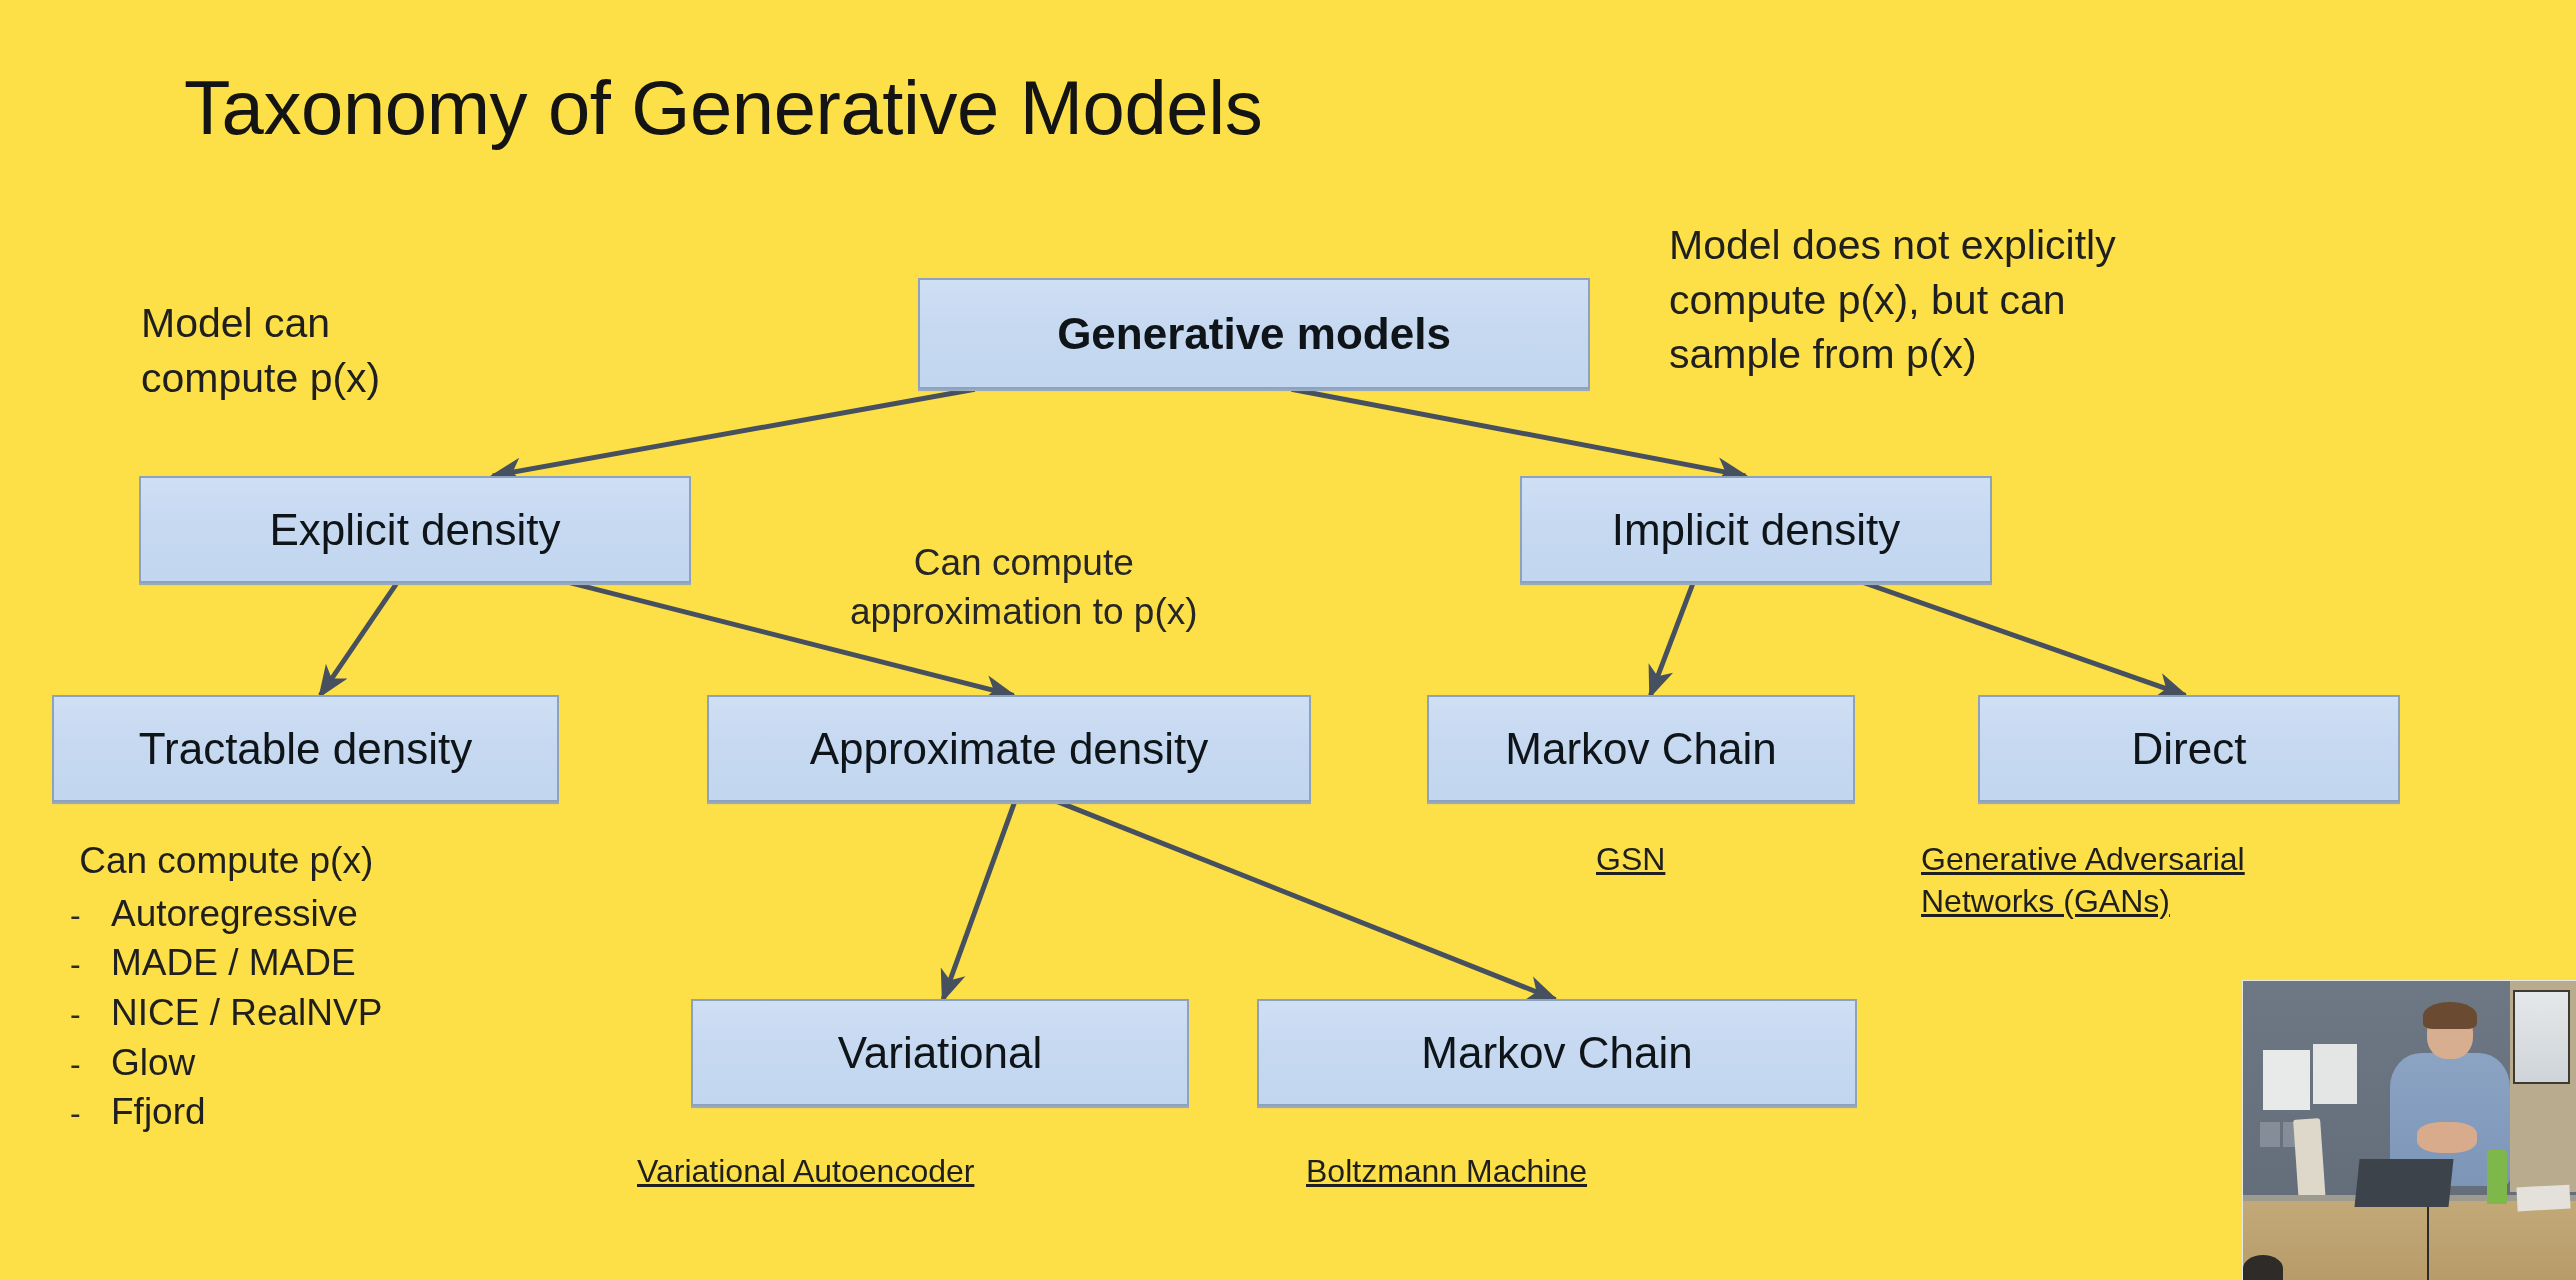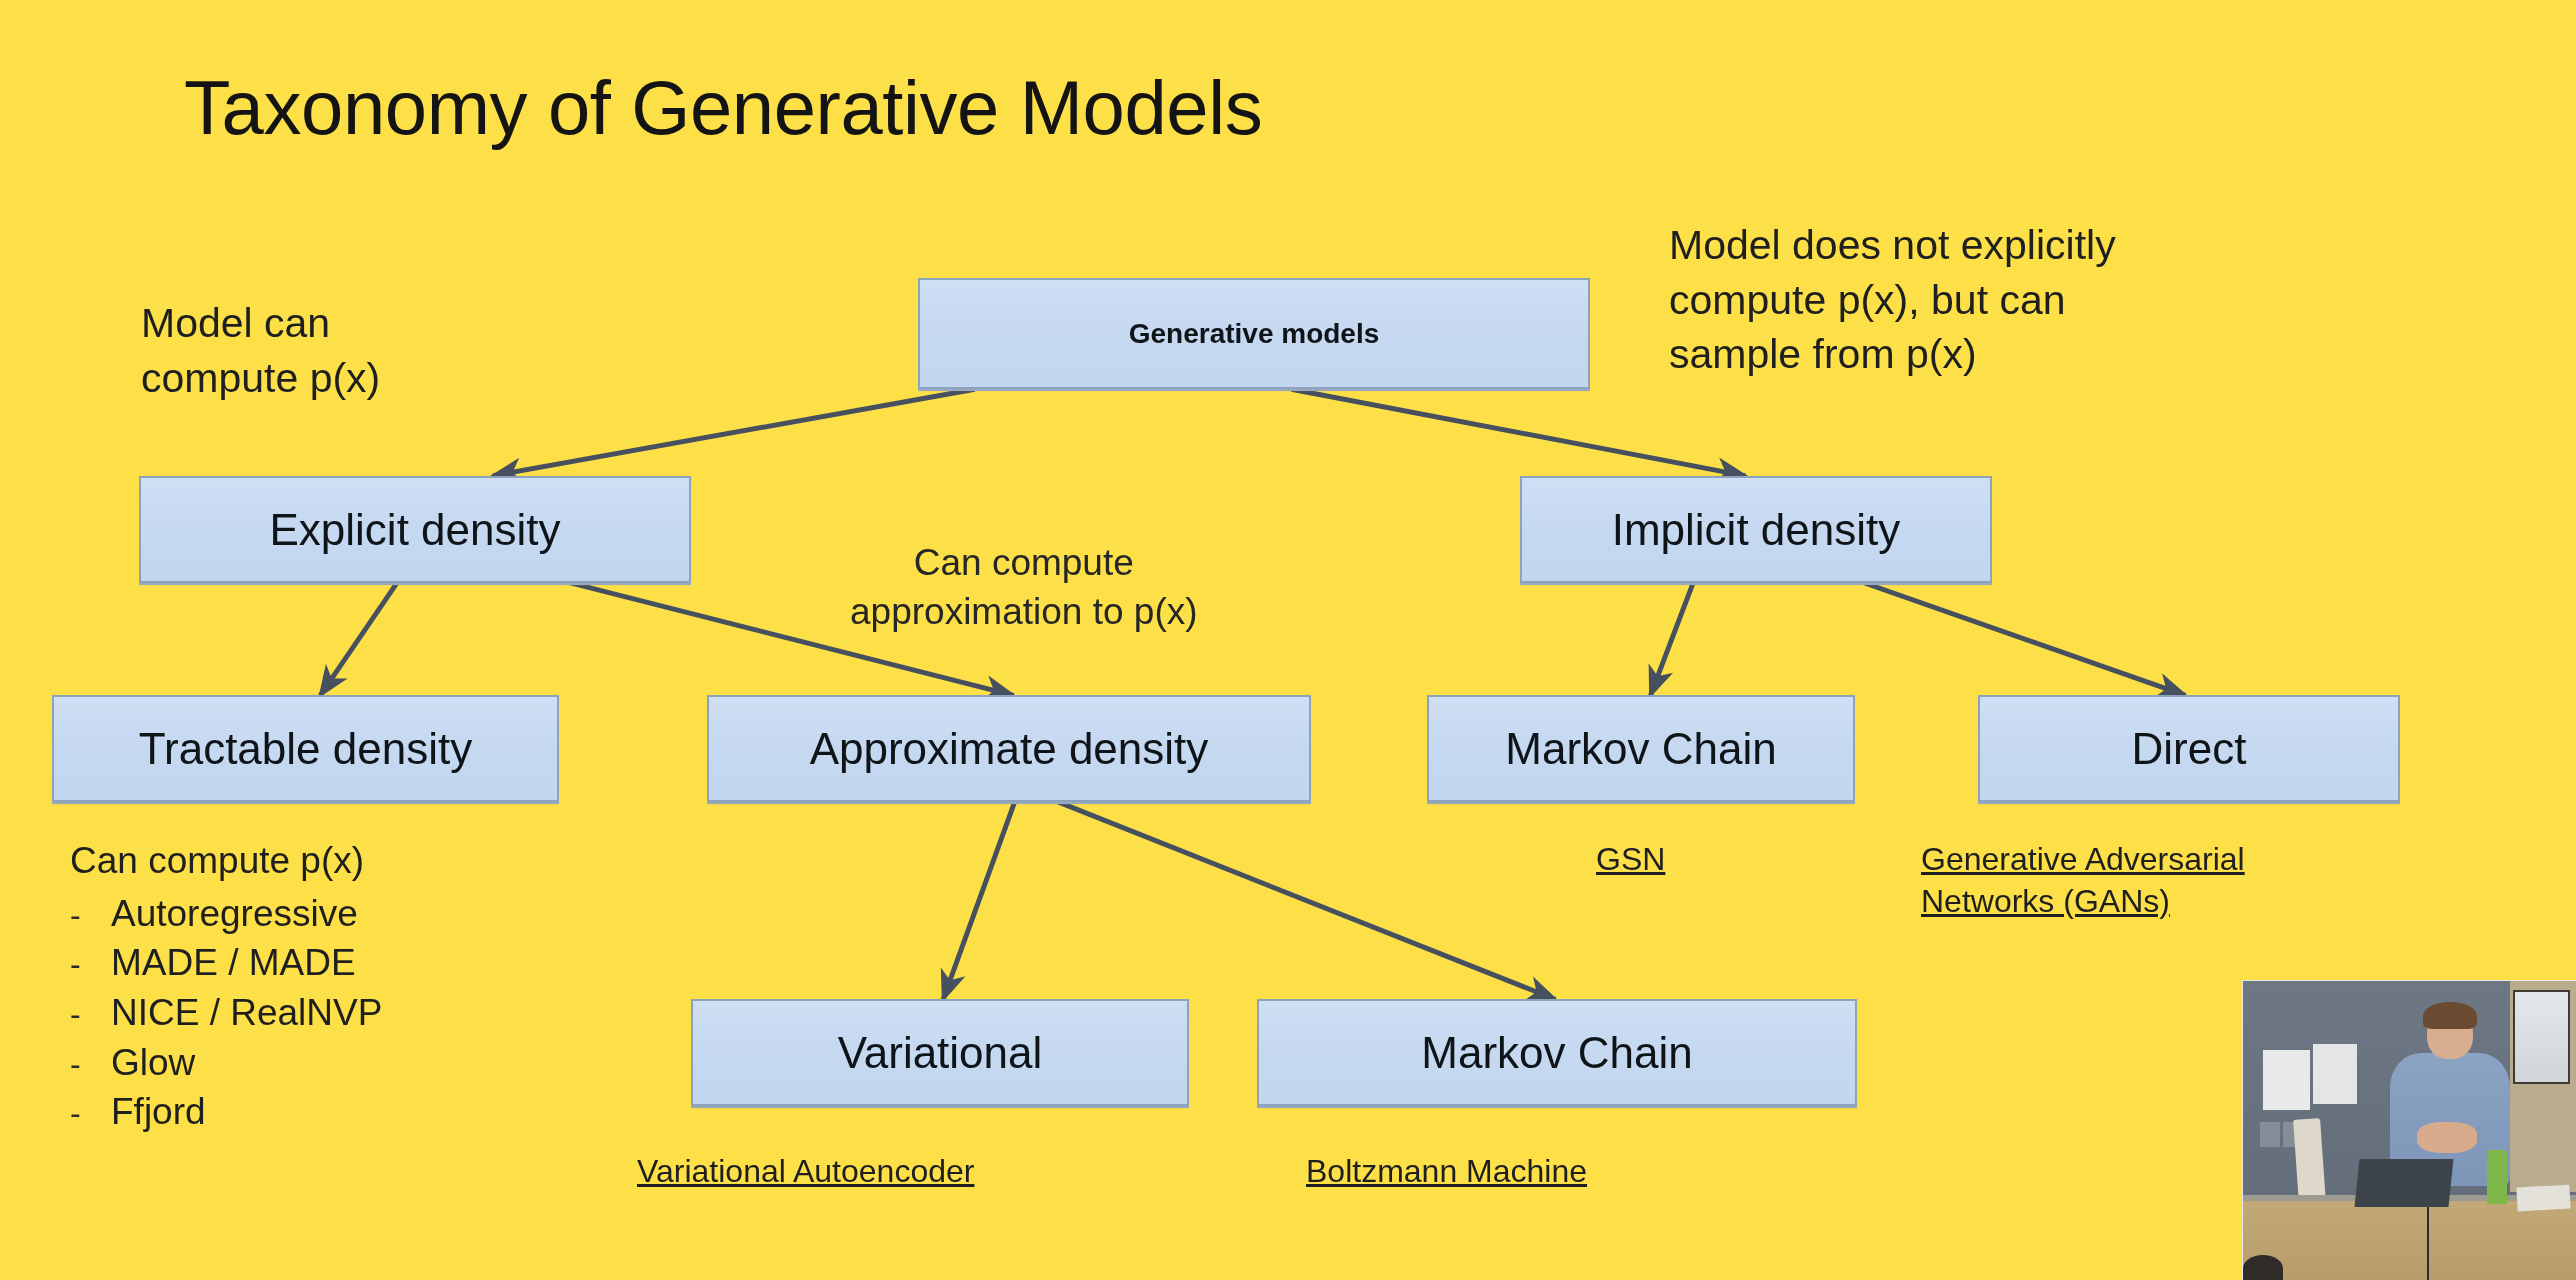--- a/index.html
+++ b/index.html
@@ -47,21 +47,21 @@
     z-index: 2;
   }
   .node span {
     font-size: 44px;
     line-height: 1;
     color: #0f1419;
     white-space: nowrap;
   }
   .node.root span {
     font-weight: bold;
-    font-size: 28px;
+    font-size: 44px;
   }
   .annot {
     position: absolute;
     font-size: 41px;
     line-height: 1.33;
     color: #1f1f1f;
     white-space: pre-line;
   }
   .caption {
     position: absolute;
@@ -83,20 +83,21 @@
     left: 70px;
     top: 842px;
     font-size: 37px;
     line-height: 1.0;
     color: #1f1f1f;
   }
   .bullets .head {
     font-size: 37px;
     margin-bottom: 15.5px;
     white-space: nowrap;
+    text-align: center;
   }
   .bullets ul {
     list-style: none;
     margin: 0;
     padding: 0;
   }
   .bullets li {
     display: flex;
     align-items: baseline;
     margin: 0 0 12.7px 0;

